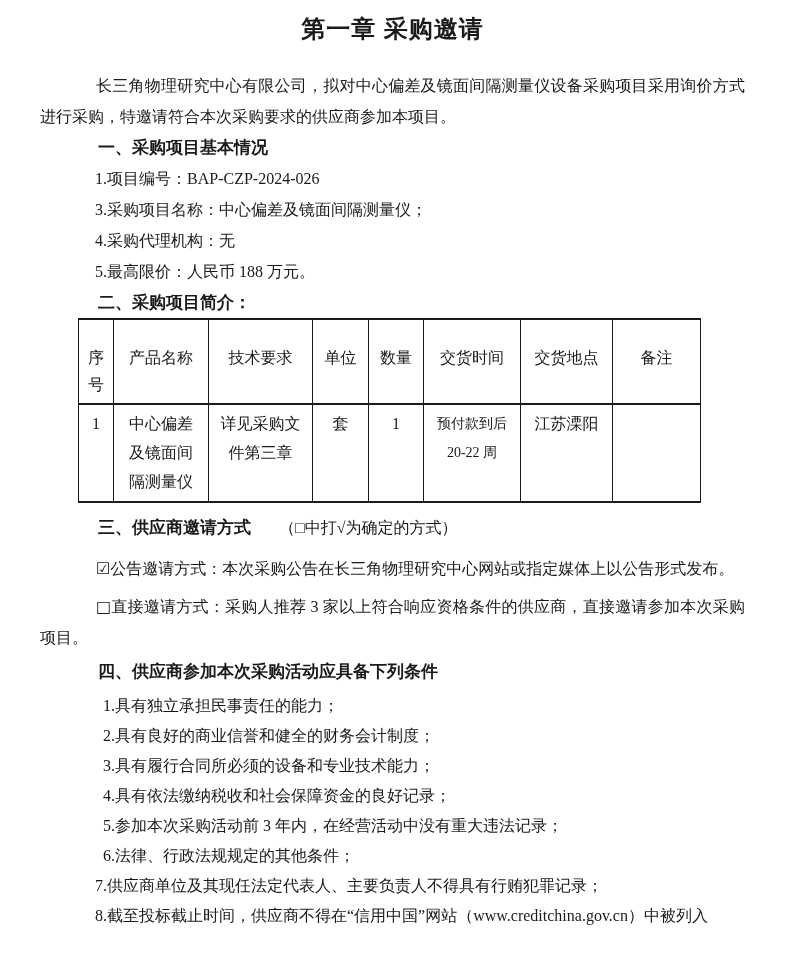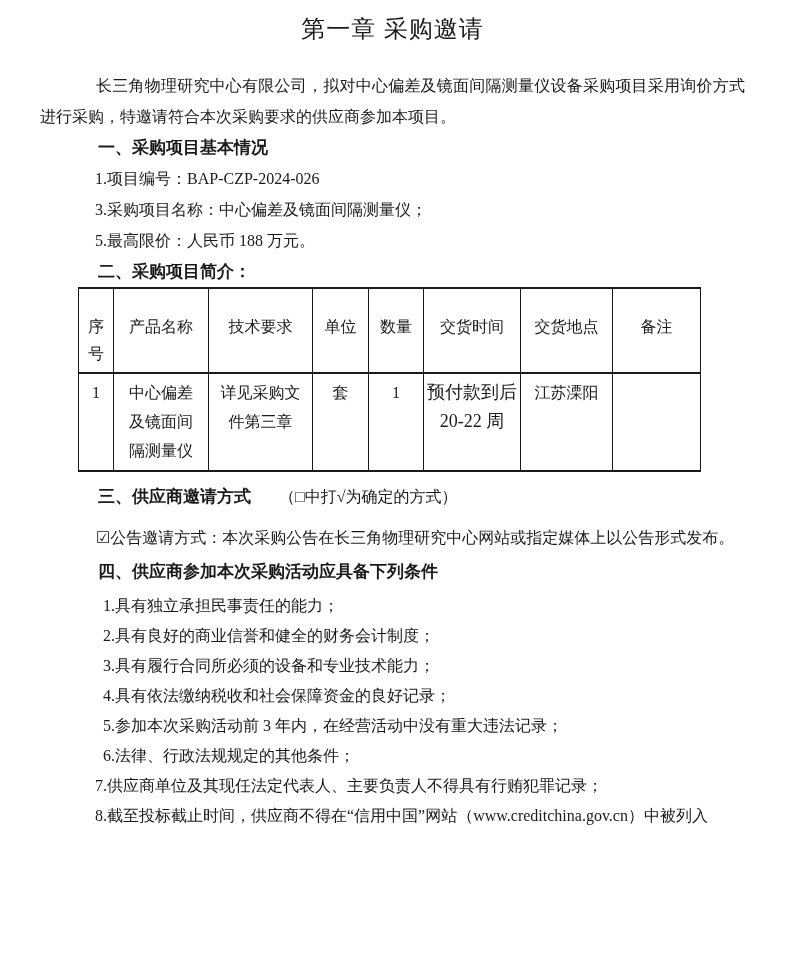--- a/index.html
+++ b/index.html
@@ -11,21 +11,21 @@
     padding: 12px 42px 0 40px;
     background: #ffffff;
     color: #1a1a1a;
     font-family: "Liberation Serif", "DejaVu Serif", serif;
     font-size: 16px;
     overflow: hidden;
   }
   .chapter-title {
     text-align: center;
     font-family: "Liberation Sans", "DejaVu Sans", sans-serif;
-    font-weight: normal;
+    font-weight: bold;
     font-size: 24px;
     line-height: 34px;
     letter-spacing: 1px;
   }
   p { margin: 0; }
   .para {
     text-indent: 56px;
     text-align: justify;
     line-height: 31px;
     margin-top: 24px;
@@ -66,21 +66,21 @@
     line-height: 28px;
     white-space: pre-line;
   }
   tr.head-row td {
     height: 52px;
     border-bottom-width: 2px;
     line-height: 27px;
     padding-top: 24px;
   }
   tr.data-row td { height: 86px; padding-top: 4px; line-height: 29px; }
-  td.small { font-size: 18px; }
+  td.small { font-size: 14px; }
   .cbx {
     font-family: "DejaVu Sans", sans-serif;
     font-size: 16px;
   }
   .cb-para-1 { margin-top: 10px; }
   .cb-para-2 { margin-top: 7px; }
   .h3 { margin-top: 9px; }
   .h4 { margin-top: 3px; }
   .first-s4 { margin-top: 4px; }
 </style>
@@ -89,20 +89,21 @@
 
 <div class="page">
 
   <div class="chapter-title">第一章 采购邀请</div>
 
   <p class="para">长三角物理研究中心有限公司，拟对中心偏差及镜面间隔测量仪设备采购项目采用询价方式进行采购，特邀请符合本次采购要求的供应商参加本项目。</p>
 
   <div class="heading">一、采购项目基本情况</div>
   <p class="item">1.项目编号：BAP-CZP-2024-026</p>
   <p class="item">3.采购项目名称：中心偏差及镜面间隔测量仪；</p>
+  <p class="item">4.采购代理机构：无</p>
   <p class="item">5.最高限价：人民币 188 万元。</p>
 
   <div class="heading">二、采购项目简介：</div>
 
   <table class="spec">
     <colgroup>
       <col style="width:35px">
         <col style="width:95px">
         <col style="width:104px">
         <col style="width:56px">
@@ -140,20 +141,23 @@
     </table>
 
   <div class="heading h3">
     <span>三、供应商邀请方式</span><span class="note">（□中打√为确定的方式）</span>
   </div>
 
   <p class="para cb-para-1">
     <span class="cbx">☑</span><span>公告邀请方式：本次采购公告在长三角物理研究中心网站或指定媒体上以公告形式发布。</span>
   </p>
 
+  <p class="para cb-para-2">
+    <span class="cbx">□</span><span>直接邀请方式：采购人推荐 3 家以上符合响应资格条件的供应商，直接邀请参加本次采购项目。</span>
+  </p>
 
   <div class="heading h4">四、供应商参加本次采购活动应具备下列条件</div>
   <p class="item indented s4-item first-s4">1.具有独立承担民事责任的能力；</p>
   <p class="item indented s4-item">2.具有良好的商业信誉和健全的财务会计制度；</p>
   <p class="item indented s4-item">3.具有履行合同所必须的设备和专业技术能力；</p>
   <p class="item indented s4-item">4.具有依法缴纳税收和社会保障资金的良好记录；</p>
   <p class="item indented s4-item">5.参加本次采购活动前 3 年内，在经营活动中没有重大违法记录；</p>
   <p class="item indented s4-item">6.法律、行政法规规定的其他条件；</p>
   <p class="item s4-item">7.供应商单位及其现任法定代表人、主要负责人不得具有行贿犯罪记录；</p>
   <p class="item s4-item">8.截至投标截止时间，供应商不得在“信用中国”网站（www.creditchina.gov.cn）中被列入</p>

